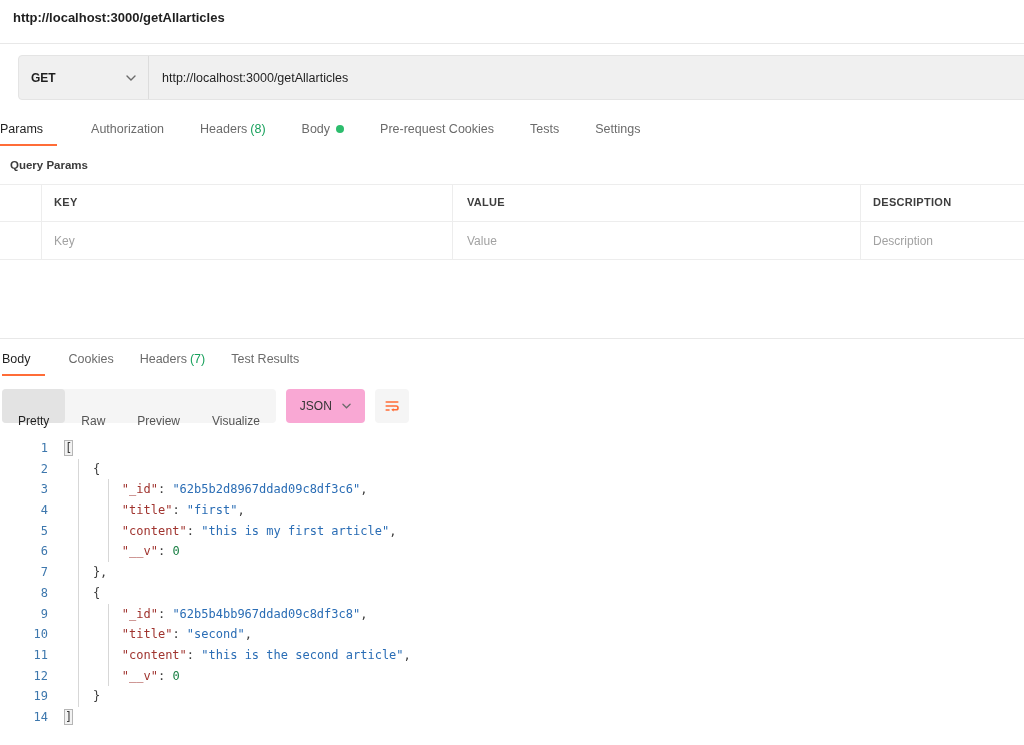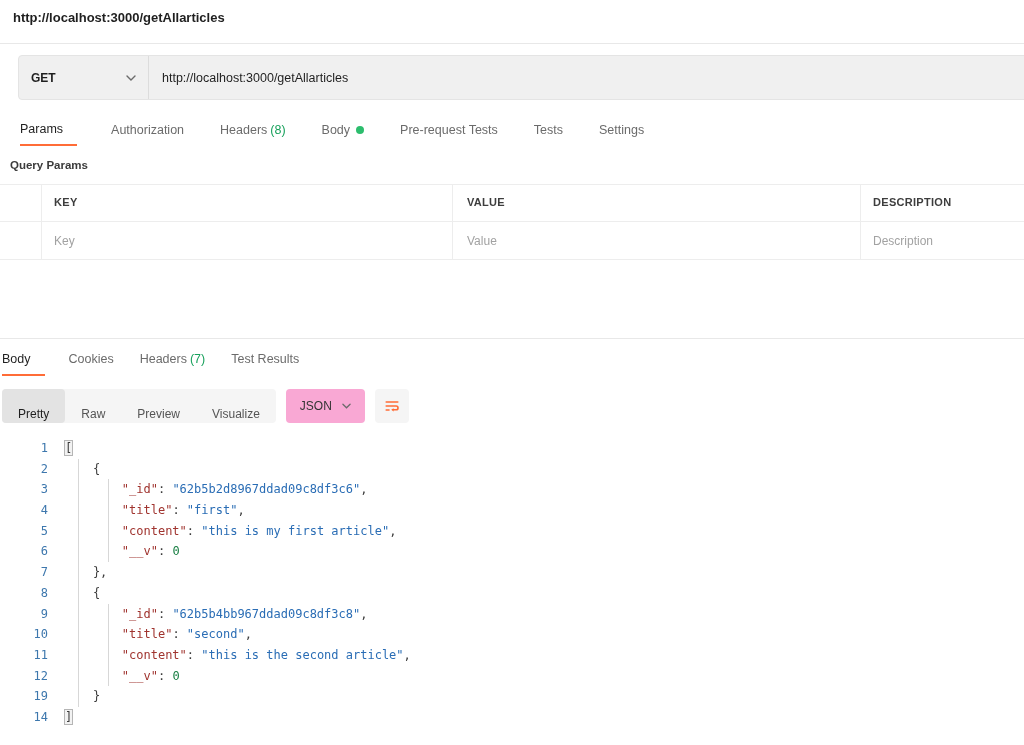--- a/index.html
+++ b/index.html
@@ -16,21 +16,21 @@
   .url-bar { left:2px; top:55px; width:1020px; height:45px; background:#f0f0f0;
              border:1px solid #e4e4e4; border-radius:4px; display:flex; align-items:center;margin-left:16px; }
   .method-box { width:130px; height:100%; display:flex; align-items:center;
                 justify-content:space-between; padding:0 12px; border-right:1px solid #dcdcdc;
                 cursor:pointer; }
   .method-label { font-size:12px; font-weight:bold; color:#1f1f1f; }
   .url-text { font-size:12.5px; color:#1f1f1f; padding-left:13px; flex:1; }
 
   
   .tabs { display:flex; gap:34px; align-items:flex-start; }
-  .req-tabs { left:20px; top:122px;align-items:center; }
+  .req-tabs { left:0; top:122px; }
   .resp-tabs { left:2px; top:352px; gap:24px; }
   .tab { font-size:12.5px; color:#6b6b6b; padding:0 2px 8px 0; cursor:pointer; white-space:nowrap; }
   .tab.active { color:#1f1f1f; border-bottom:2px solid var(--accent,#ff6c37); padding-right:14px; }
   .tab-count { color:var(--green-count,#18a15c); margin-left:3px; }
   .tab-dot { display:inline-block; width:8px; height:8px; border-radius:50%;
              background:var(--green-dot,#2cbd6d); margin-left:6px; }
 
   .section-label { left:10px; top:159px; font-size:11.5px; font-weight:bold; color:#3b3b3b; }
 
   
@@ -41,21 +41,21 @@
 
   
   .resp-meta { top:354px; right:8px; display:flex; align-items:center; font-size:12px; color:#6b6b6b; }
   .meta-gap { margin-left:14px; }
   .green { color:var(--status-green,#0e8161); }
   .globe-btn { margin-right:22px; cursor:pointer; display:flex; align-items:center; }
 
   
   .view-bar { left:2px; top:389px; display:flex; gap:10px; height:34px; }
   .seg-group { display:flex; background:#f5f5f5; border-radius:4px; }
-  .seg { font-size:12px; color:#555; padding:8px 16px; line-height:34px; border-radius:4px; cursor:pointer; }
+  .seg { font-size:12px; color:#555; padding:15px 16px; line-height:34px; border-radius:4px; cursor:pointer; }
   .seg.active { background:#e3e3e3; color:#1f1f1f; }
   .lang-dd { display:flex; align-items:center; gap:10px; background:#f9a8d4; border-radius:4px;
              padding:0 14px; font-size:12px; color:#333; cursor:pointer; }
   .wrap-btn { width:34px; background:#f5f5f5; border-radius:4px; display:flex;
               align-items:center; justify-content:center; cursor:pointer; }
 
   
   .code-area { left:0; top:432px; width:1024px; height:306px; padding-top:6px; position:absolute;
                font-family:"DejaVu Sans Mono", monospace; font-size:12px; }
   .code-line { display:flex; height:20.7px; line-height:20.7px; }
@@ -92,21 +92,21 @@
   <div class="abs tabs req-tabs">
     <div class="tab active">
       <span>Params</span></div>
     <div class="tab">
       <span>Authorization</span></div>
     <div class="tab">
       <span>Headers</span><span class="tab-count">(8)</span></div>
     <div class="tab">
       <span>Body</span><span class="tab-dot"></span></div>
     <div class="tab">
-      <span>Pre-request Tests</span></div>
+      <span>Pre-request Cookies</span></div>
     <div class="tab">
       <span>Tests</span></div>
     <div class="tab">
       <span>Settings</span></div>
   </div>
 
   <div class="abs section-label">Query Params</div>
 
   <div class="abs qp-table">
     <div class="qp-border" style="left:0;top:0;width:1024px;height:1px;"></div>

